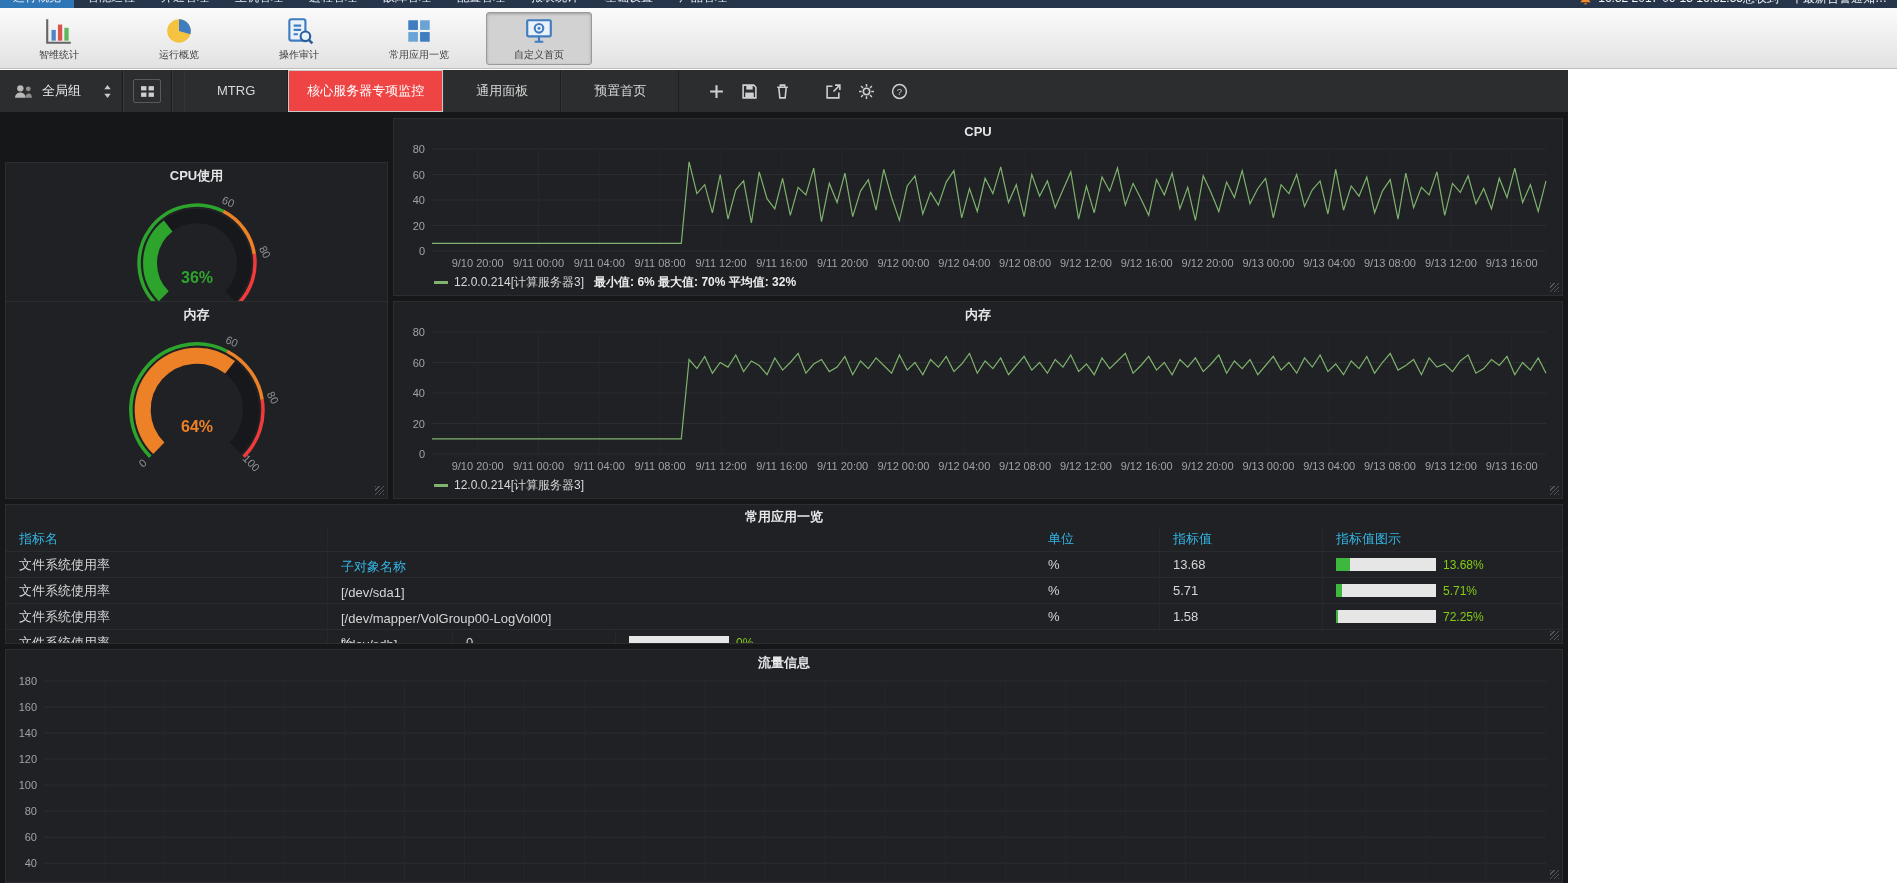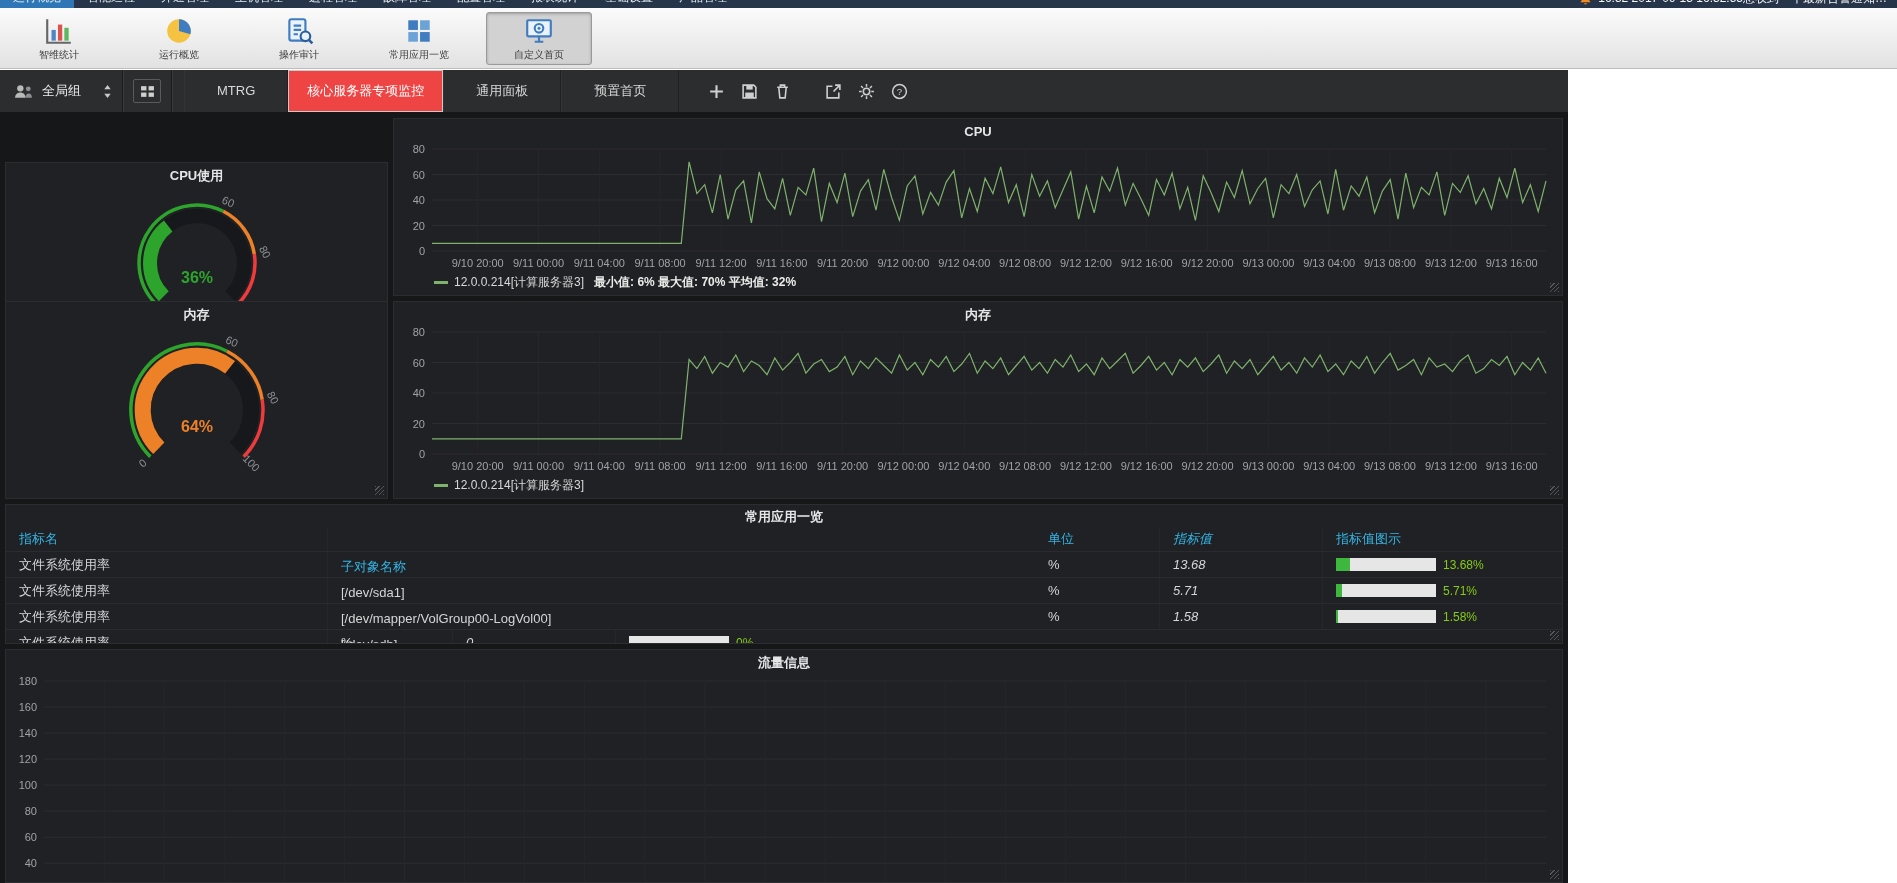--- a/index.html
+++ b/index.html
@@ -58,21 +58,21 @@
   .legend{position:absolute;left:40px;bottom:4px;font-size:12px;color:#d8d9da;display:flex;align-items:center;white-space:nowrap;}
   .legend .dash{width:14px;height:3px;background:#7eb26d;margin-right:6px;}
   .legend .stats{margin-left:10px;font-weight:700;color:#ececec;}
 
   
   .tbl{position:absolute;left:0;right:0;top:22px;}
   .tr{display:flex;height:25px;align-items:stretch;border-top:1px solid #2a2b2e;}
   .tr.head{height:24px;border-top:none;}
   .td{padding-left:13px;font-size:13px;color:#d4d6d8;box-sizing:border-box;display:flex;align-items:center;border-right:1px solid #26272a;}
   .tr.head .td{color:#33b5e5;}
-  .c1{width:322px;}.c2{width:707px;margin-top:40px;}.c3{width:125px;}.c4{width:163px;font-style:italic;}.c5{flex:1;border-right:none;}
+  .c1{width:322px;}.c2{width:707px;margin-top:40px;}.c3{width:125px;}.c4{width:163px;}.c5{flex:1;border-right:none;}
   .bar{width:100px;height:13px;background:#e6e6e6;position:relative;margin-right:7px;flex:none;}
   .bar-fill{position:absolute;left:0;top:0;bottom:0;background:#3eb73e;}
   .bar-label{font-size:12px;color:#84cc16;}
 
   svg text{font-family:"Liberation Sans","DejaVu Sans",sans-serif;}
 </style>
 </head>
 <body>
 
 <div class="page">
@@ -444,21 +444,21 @@
             </div>
             <div class="tr">
               <div class="td c1">文件系统使用率</div>
               <div class="td c2">[/dev/sdb]</div>
               <div class="td c3">%</div>
               <div class="td c4">1.58</div>
               <div class="td c5">
                 <div class="bar">
                   <div class="bar-fill" style="width: 1.58px;"></div>
                 </div>
-                <span class="bar-label">1.58%</span>
+                <span class="bar-label">72.25%</span>
               </div>
             </div>
             <div class="tr">
               <div class="td c1">文件系统使用率</div>
               <div class="td c3">%</div>
               <div class="td c4">0</div>
               <div class="td c5">
                 <div class="bar">
                   <div class="bar-fill" style="width: 0px;"></div>
                 </div>

